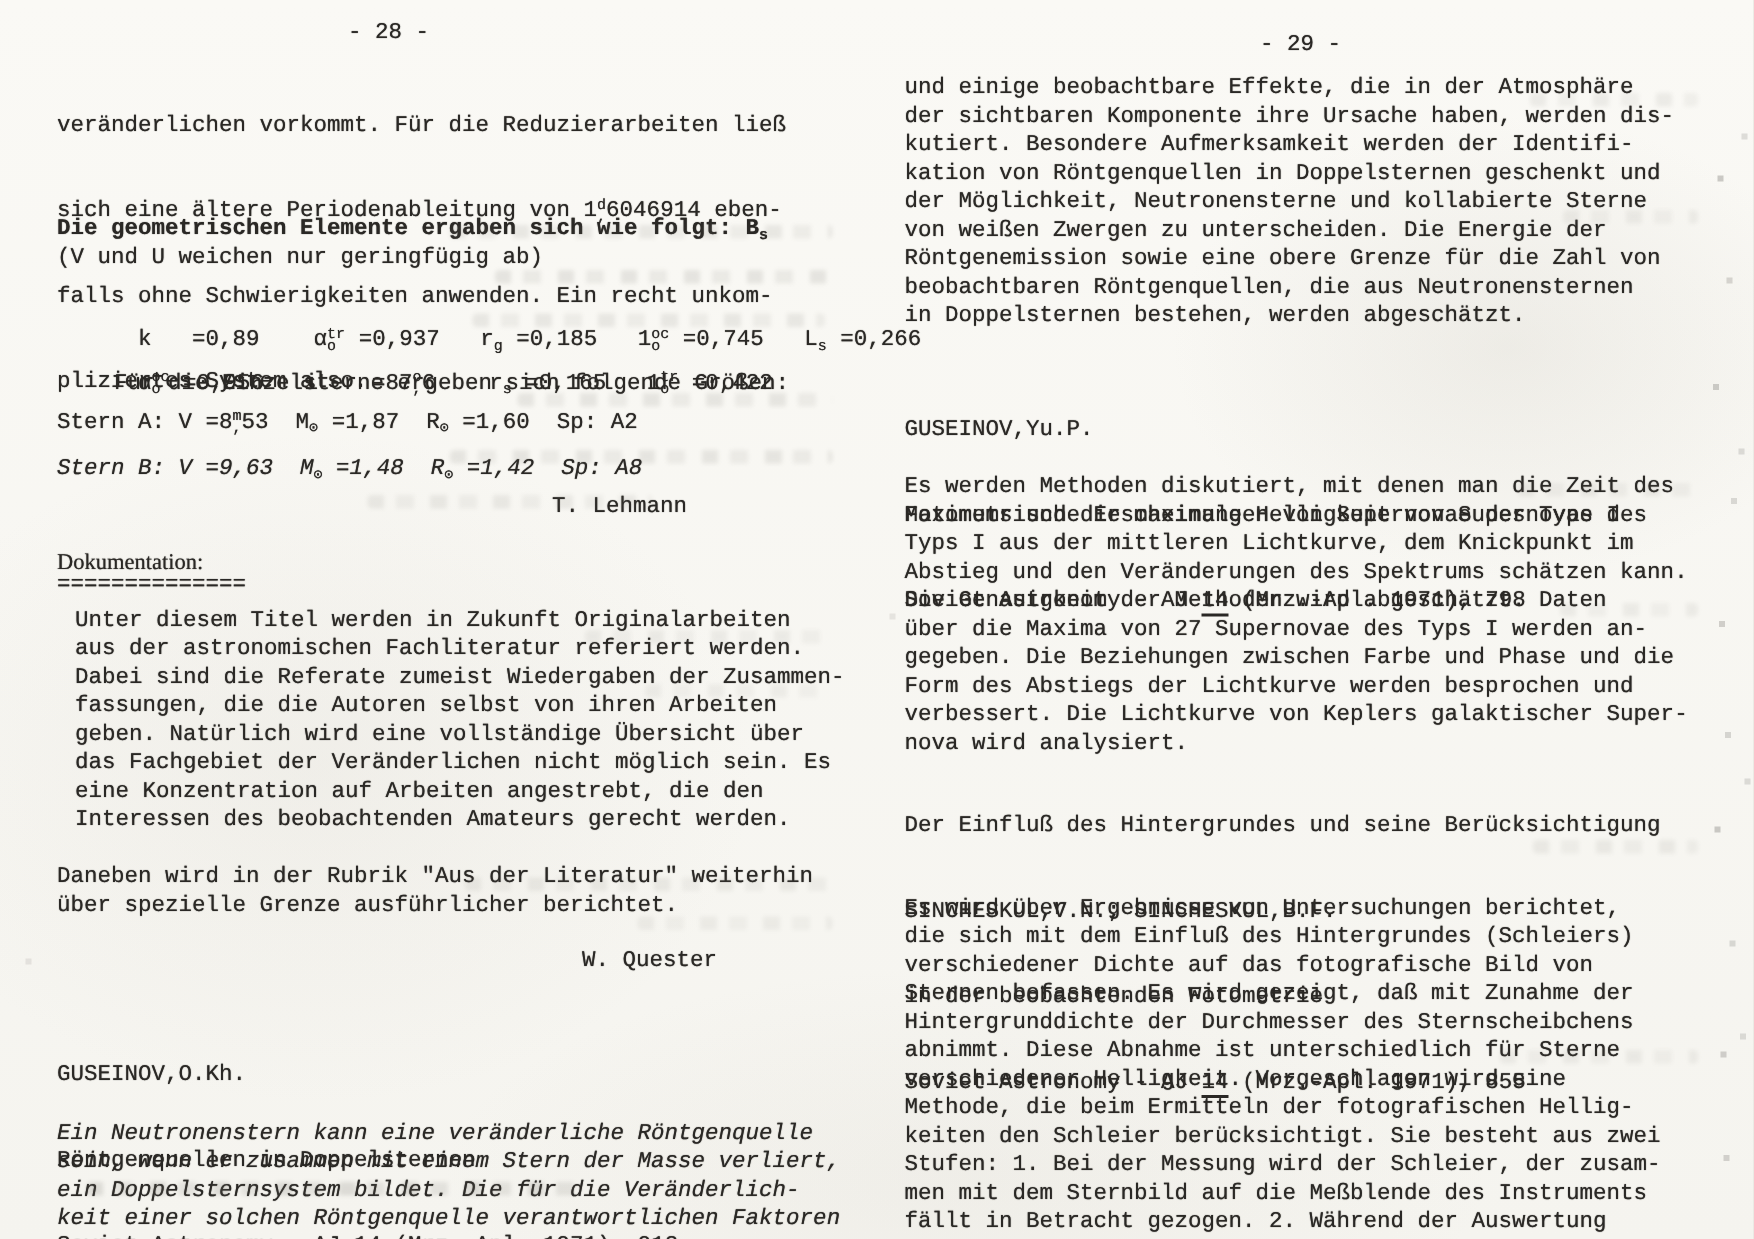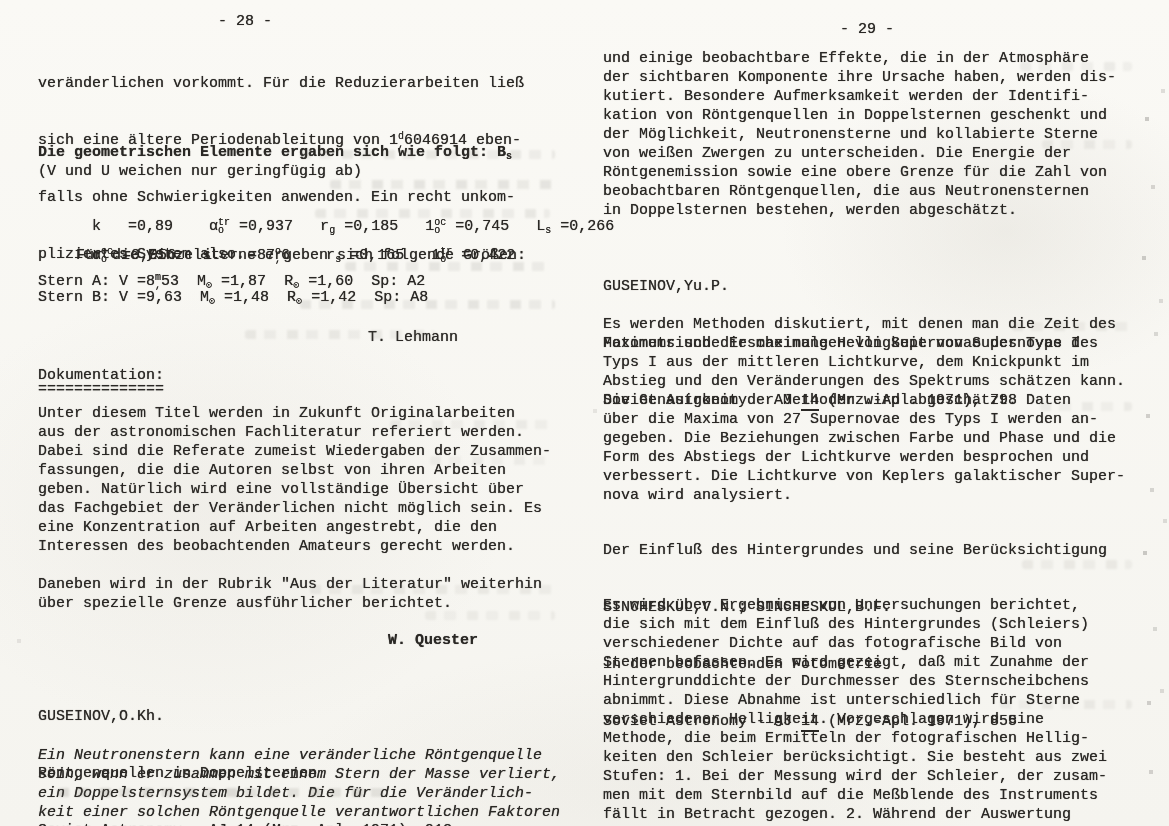--- a/index.html
+++ b/index.html
@@ -38,21 +38,21 @@
       1164px 520px 0 1px rgba(95,93,88,.18), 1161px 690px 0 1px rgba(95,93,88,.18),
       594px 410px 0 1px rgba(95,93,88,.12), 18px 640px 0 1px rgba(95,93,88,.12);}
 </style>
 </head>
 <body>
 
 <div class="scan">
 
   <div class="page page-left">
 
-    <div class="abs" style="left:180px;top:12px;text-align:center;"><span>- 28 -</span></div>
+    <div class="abs" style="left:194px;top:12px;text-align:center;"><span>- 28 -</span></div>
 
     <div class="abs" style="left:0;top:36px;">
       <div>veränderlichen vorkommt. Für die Reduzierarbeiten ließ</div>
       <div><span>sich eine ältere Periodenableitung von 1</span><span class="ss"><span class="up">d</span><span class="dn">,</span></span><span>6046914 eben-</span></div>
       <div>falls ohne Schwierigkeiten anwenden. Ein recht unkom-</div>
       <div>pliziertes System also.</div>
     </div>
 
     <div class="abs" style="left:0;top:143px;font-weight:bold;"><span>Die geometrischen Elemente ergaben sich wie folgt: B</span><span class="ss"><span class="up"></span><span class="dn">s</span></span></div>
     <div class="abs" style="left:0;top:162px;">(V und U weichen nur geringfügig ab)</div>
@@ -62,40 +62,40 @@
     </div>
 
     <div class="frow" style="left:0;top:212px;">
       <span class="tok"><span>α</span><span class="ss"><span class="up">oc</span><span class="dn">o</span></span><span> =0,956   </span></span><span class="tok"><span>i    =87</span><span class="ss"><span class="up">o</span><span class="dn">,</span></span><span>6    </span></span><span class="tok"><span>r</span><span class="ss"><span class="up"></span><span class="dn">s</span></span><span> =0,165   </span></span><span class="tok"><span>1</span><span class="ss"><span class="up">tr</span><span class="dn">o</span></span><span> =0,422</span></span>
     </div>
 
     <div class="abs" style="left:0;top:246px;margin-left:38px;">Für die Einzelsterne ergeben sich folgende Größen:</div>
 
     <div class="abs" style="left:0;top:272px;"><span>Stern A: V =8</span><span class="ss"><span class="up">m</span><span class="dn">,</span></span><span>53  </span><span>M</span><span class="ss"><span class="up"></span><span class="dn">⊙</span></span><span> =1,87  </span><span>R</span><span class="ss"><span class="up"></span><span class="dn">⊙</span></span><span> =1,60  </span><span>Sp: A2</span></div>
 
-    <div class="abs" style="left:0;top:288px;"><span>Stern B: V =9,63  </span><span>M</span><span class="ss"><span class="up"></span><span class="dn">⊙</span></span><span> =1,48  </span><span>R</span><span class="ss"><span class="up"></span><span class="dn">⊙</span></span><span> =1,42  </span><span>Sp: A8</span></div>
+    <div class="abs" style="left:0;top:303px;font-style:italic;"><span>Stern B: V =9,63  </span><span>M</span><span class="ss"><span class="up"></span><span class="dn">⊙</span></span><span> =1,48  </span><span>R</span><span class="ss"><span class="up"></span><span class="dn">⊙</span></span><span> =1,42  </span><span>Sp: A8</span></div>
 
     <div class="sig" style="left:330px;top:328px;">T. Lehmann</div>
 
-    <div class="abs" style="left:0;top:366px;">Dokumentation:</div>
+    <div class="abs" style="left:0;top:366px;font-family:Liberation Serif, serif;">Dokumentation:</div>
     <div class="abs" style="left:0;top:380px;">==============</div>
 
-    <div class="para" style="left:0;top:404px;">Unter diesem Titel werden in Zukunft Originalarbeiten
+    <div class="para" style="left:12px;top:404px;">Unter diesem Titel werden in Zukunft Originalarbeiten
 aus der astronomischen Fachliteratur referiert werden.
 Dabei sind die Referate zumeist Wiedergaben der Zusammen-
 fassungen, die die Autoren selbst von ihren Arbeiten
 geben. Natürlich wird eine vollständige Übersicht über
 das Fachgebiet der Veränderlichen nicht möglich sein. Es
 eine Konzentration auf Arbeiten angestrebt, die den
 Interessen des beobachtenden Amateurs gerecht werden.</div>
 
     <div class="para" style="left:0;top:575px;">Daneben wird in der Rubrik "Aus der Literatur" weiterhin
 über spezielle Grenze ausführlicher berichtet.</div>
 
-    <div class="sig" style="left:350px;top:631px;font-weight:bold;">W. Quester</div>
+    <div class="sig" style="left:350px;top:631px;">W. Quester</div>
 
     <div class="abs" style="left:0;top:669px;">
       <div>GUSEINOV,O.Kh.</div>
       <div>Röntgenquellen in Doppelsternen</div>
       <div><span>Soviet Astronomy - AJ </span><span class="vol">14</span><span> (Mrz.-Apl. 1971), 912</span></div>
     </div>
 
     <div class="para" style="left:0;top:746px;font-style:italic;">Ein Neutronenstern kann eine veränderliche Röntgenquelle
 sein, wenn er zusammen mit einem Stern der Masse verliert,
 ein Doppelsternsystem bildet. Die für die Veränderlich-

